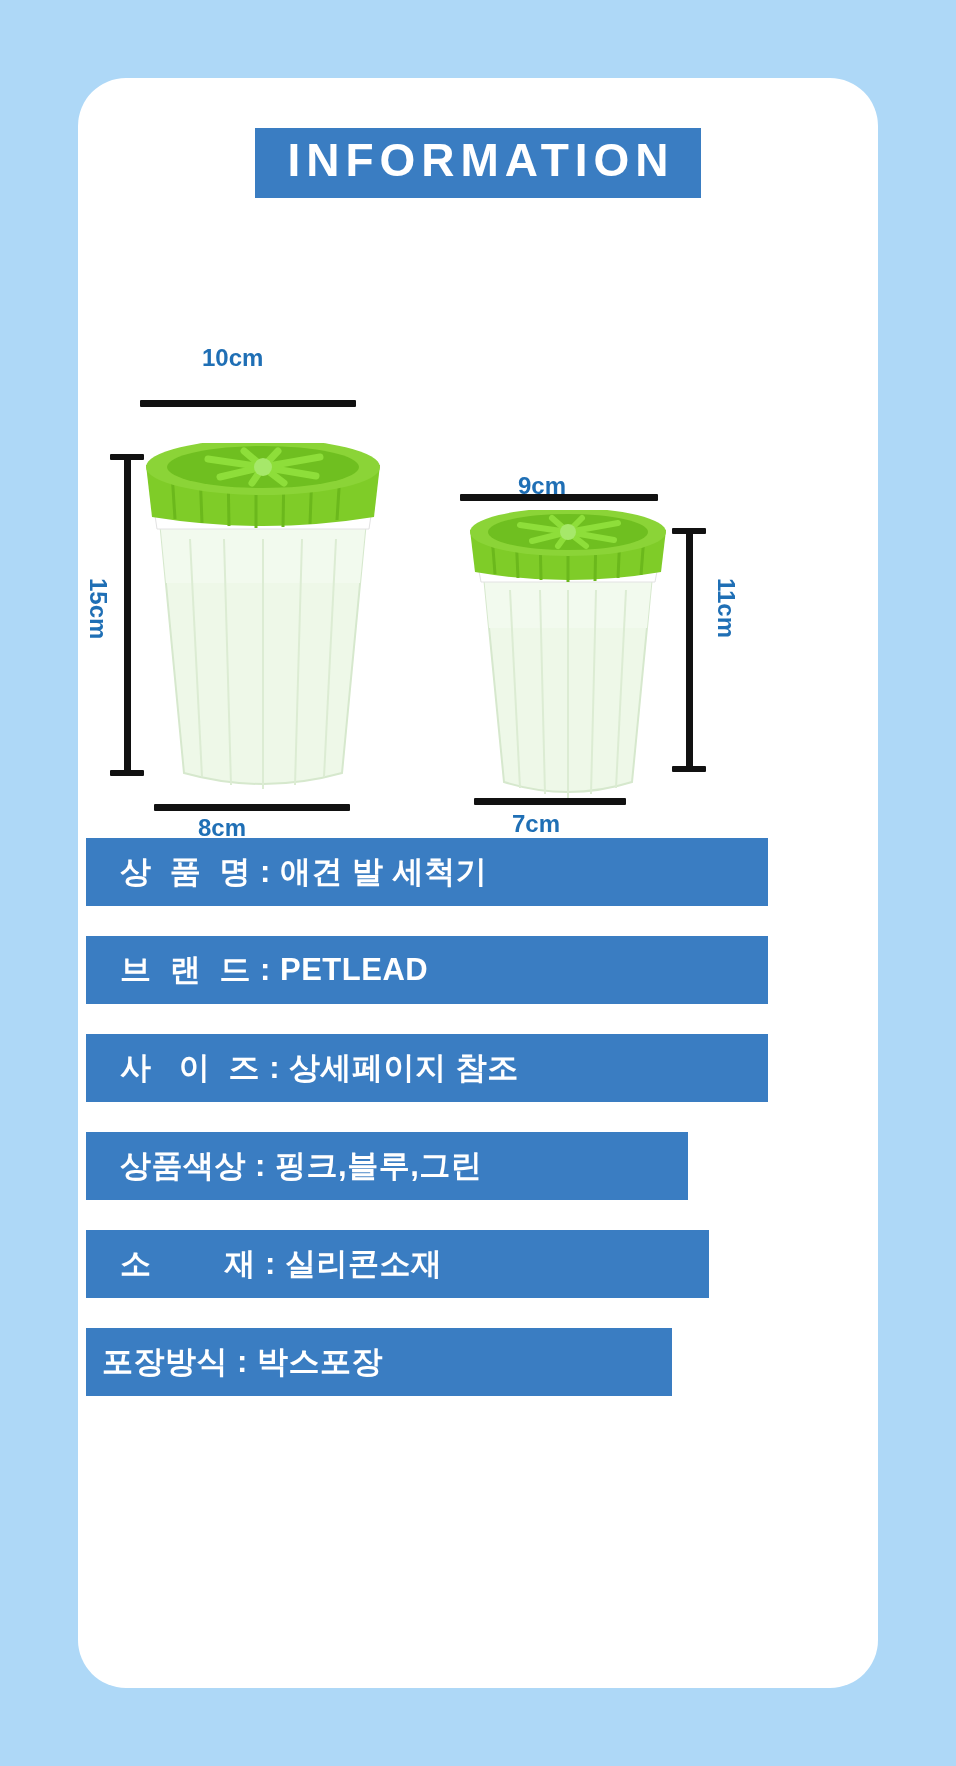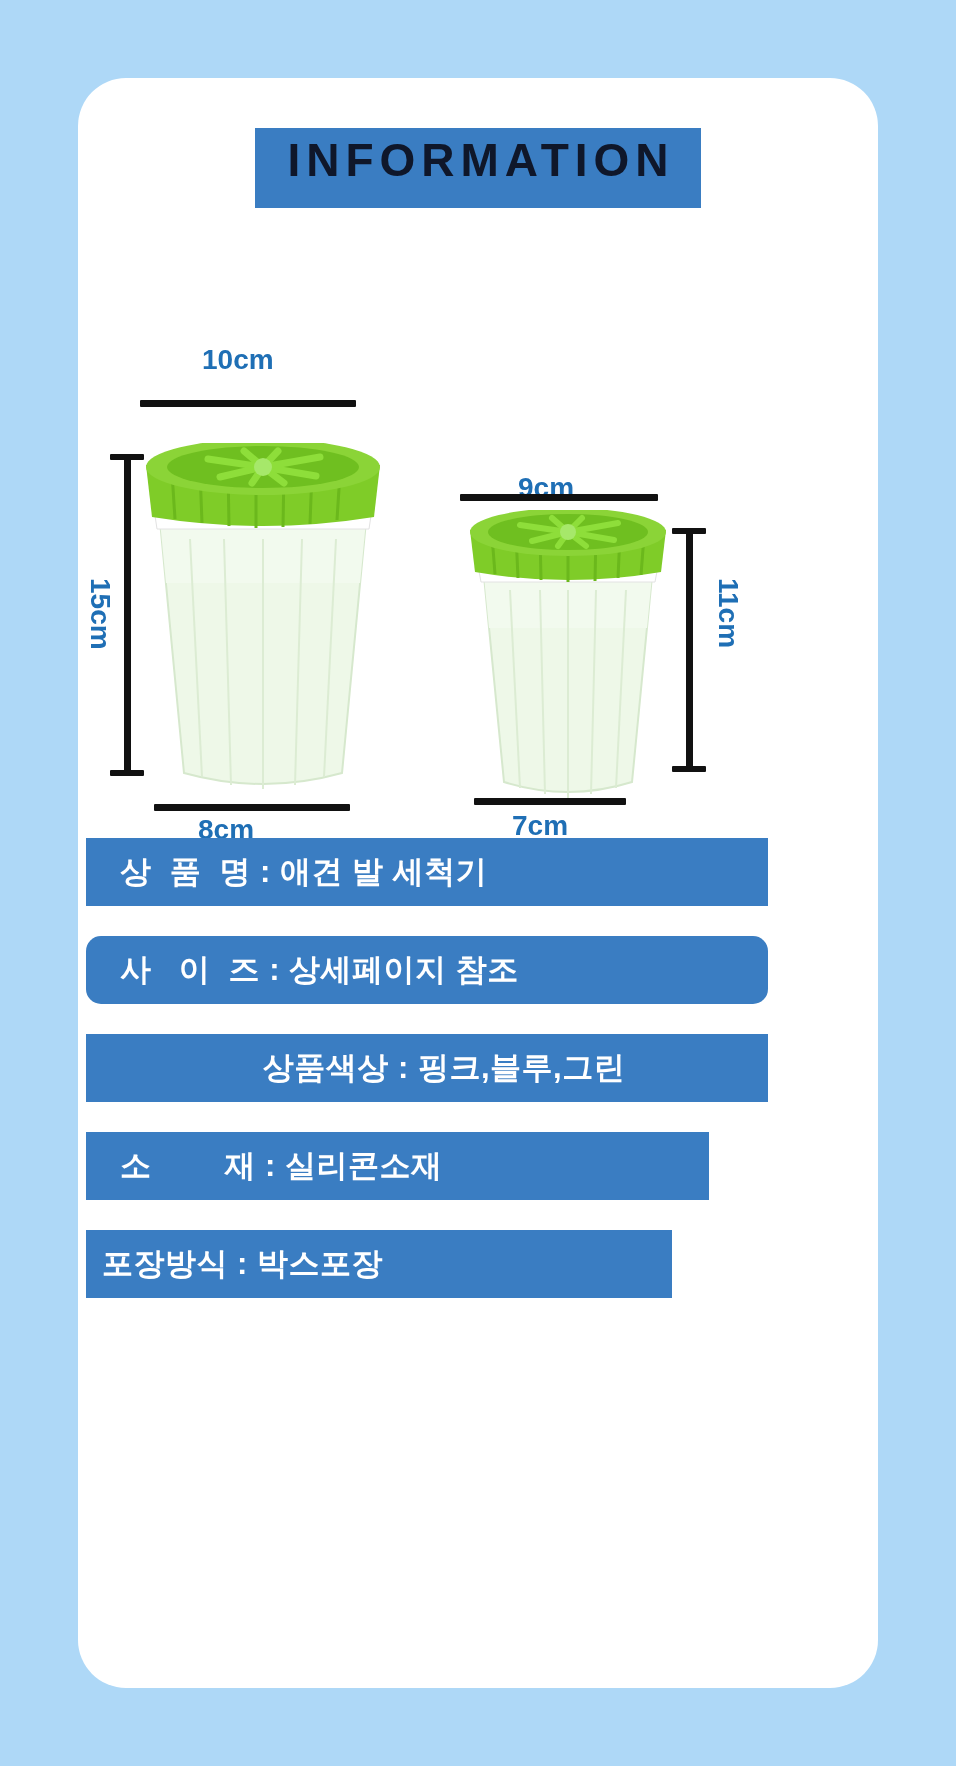--- a/index.html
+++ b/index.html
@@ -27,40 +27,40 @@
   .title-wrap {
     position: absolute;
     left: 0;
     top: 50px;
     width: 100%;
     text-align: center;
   }
   .title {
     display: inline-block;
     background: #3a7dc2;
-    color: #0f172a;
+    color: #ffffff;
     font-size: 46px;
     font-weight: bold;
     letter-spacing: 6px;
-    padding: 8px 26px 24px 32px;
+    padding: 8px 26px 14px 32px;
     line-height: 1.05;
   }
   
   .diagram {
     position: absolute;
     left: 0;
     top: 170px;
     width: 800px;
     height: 610px;
   }
   .dim-label {
     position: absolute;
     color: #1f6fb5;
     font-weight: bold;
-    font-size: 28px;
+    font-size: 24px;
     letter-spacing: 0px;
     white-space: nowrap;
   }
   .dim-label.vertical {
     writing-mode: vertical-rl;
   }
   .rule-h {
     position: absolute;
     height: 7px;
     background: #111111;
@@ -94,22 +94,22 @@
   }
   .spec-row .txt {
     color: #ffffff;
     font-size: 31px;
     font-weight: bold;
     white-space: pre;
     letter-spacing: 0.5px;
   }
   .spec-row.w1 { width: 682px; }
   .spec-row.w2 { width: 682px; }
-  .spec-row.w3 { width: 682px; border-radius: 15px; }
-  .spec-row.w4 { width: 682px; justify-content: center; }
+  .spec-row.w3 { width: 682px; }
+  .spec-row.w4 { width: 602px; }
   .spec-row.w5 { width: 682px; }
   .spec-row.w6 { width: 623px; }
   .spec-row.w7 { width: 586px; padding-left: 16px; }
 </style>
 </head>
 <body>
 
 <div class="card">
 
   <div class="title-wrap">
@@ -217,20 +217,23 @@
     <div class="dim-label vertical" style="left:634px; top:330px;">11cm</div>
 
     <div class="rule-h" style="left:396px; top:550px; width:152px;"></div>
     <div class="dim-label" style="left:434px; top:562px;">7cm</div>
   </div>
 
   <div class="specs">
     <div class="spec-row w1">
       <span class="txt">상  품  명 : 애견 발 세척기</span>
     </div>
+    <div class="spec-row w2">
+      <span class="txt">브  랜  드 : PETLEAD</span>
+    </div>
     <div class="spec-row w3">
       <span class="txt">사   이  즈 : 상세페이지 참조</span>
     </div>
     <div class="spec-row w4">
       <span class="txt">상품색상 : 핑크,블루,그린</span>
     </div>
     <div class="spec-row w6">
       <span class="txt">소        재 : 실리콘소재</span>
     </div>
     <div class="spec-row w7">

